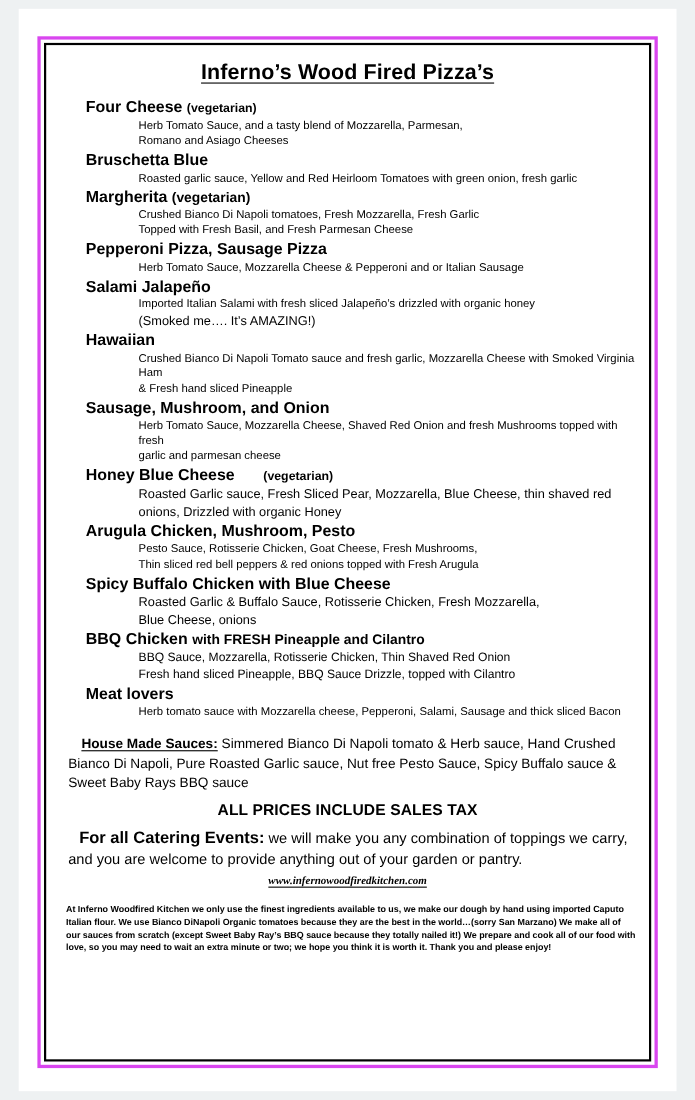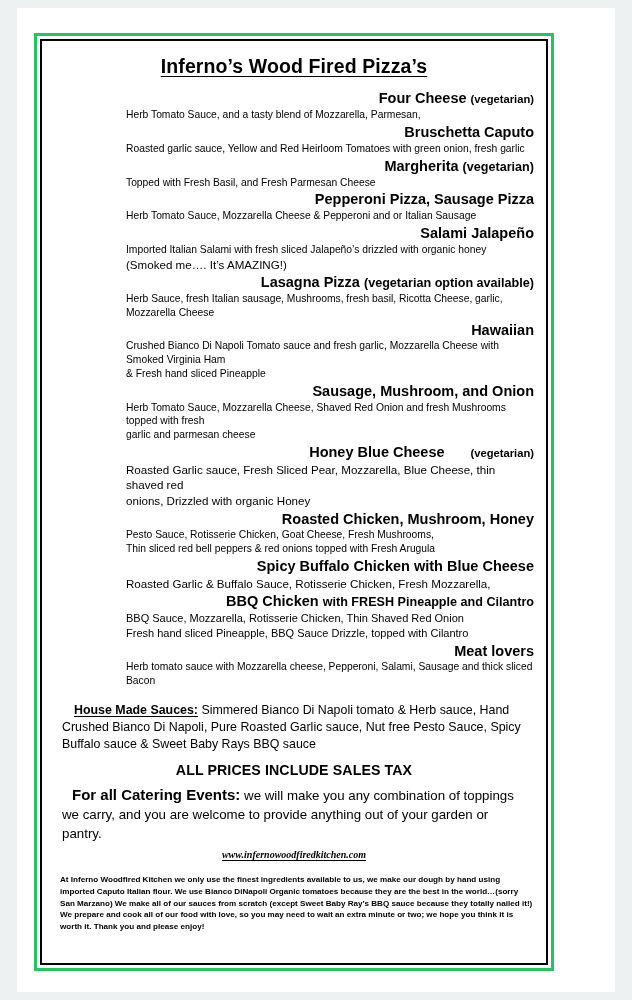--- a/index.html
+++ b/index.html
@@ -20,23 +20,23 @@
     top: 8px;
     width: 598px;
     height: 984px;
     background: #ffffff;
     box-sizing: border-box;
   }
   .frame-outer {
     position: absolute;
     left: 17px;
     top: 25px;
-    width: 520px;
+    width: 564px;
     height: 938px;
-    border: 3px solid #22c55e;
+    border: 3px solid #d946ef;
     box-sizing: border-box;
     background: #fff;
   }
   .frame-inner {
     position: absolute;
     left: 3px;
     top: 3px;
     right: 3px;
     bottom: 3px;
     border: 2px solid #000;
@@ -70,21 +70,20 @@
   }
   .item {
     margin: 0 0 1px 0;
   }
   .item-name {
     font-size: 14.5px;
     font-weight: bold;
     line-height: 1.30;
     margin-left: 24px;
     white-space: nowrap;
-    text-align: right;
   }
   .item-name .sub {
     font-size: 11.2px;
     font-weight: bold;
   }
   .item-name .sub-lg {
     font-size: 12.6px;
     font-weight: bold;
   }
   .item-name .sub-pad {
@@ -169,75 +168,74 @@
     <div class="frame-inner">
       <div class="content">
 
         <div class="menu-title"><span class="t">Inferno’s Wood Fired Pizza’s</span></div>
 
         <div class="items">
 
           <div class="item">
             <div class="item-name"><span>Four Cheese</span> <span class="sub">(vegetarian)</span></div>
             <div class="item-desc">Herb Tomato Sauce, and a tasty blend of Mozzarella, Parmesan,</div>
-          </div>
-
-          <div class="item">
-            <div class="item-name"><span>Bruschetta Caputo</span></div>
+            <div class="item-desc">Romano and Asiago Cheeses</div>
+          </div>
+
+          <div class="item">
+            <div class="item-name"><span>Bruschetta Blue</span></div>
             <div class="item-desc">Roasted garlic sauce, Yellow and Red Heirloom Tomatoes with green onion, fresh garlic</div>
           </div>
 
           <div class="item">
             <div class="item-name"><span>Margherita</span> <span class="sub-lg">(vegetarian)</span></div>
+            <div class="item-desc">Crushed Bianco Di Napoli tomatoes, Fresh Mozzarella, Fresh Garlic</div>
             <div class="item-desc">Topped with Fresh Basil, and Fresh Parmesan Cheese</div>
           </div>
 
           <div class="item">
             <div class="item-name"><span>Pepperoni Pizza, Sausage Pizza</span></div>
             <div class="item-desc">Herb Tomato Sauce, Mozzarella Cheese &amp; Pepperoni and or Italian Sausage</div>
           </div>
 
           <div class="item">
             <div class="item-name"><span>Salami Jalapeño</span></div>
             <div class="item-desc">Imported Italian Salami with fresh sliced Jalapeño’s drizzled with organic honey</div>
             <div class="item-desc note">(Smoked me…. It’s AMAZING!)</div>
           </div>
 
-          <div class="item">
-            <div class="item-name"><span>Lasagna Pizza</span> <span class="sub-lg">(vegetarian option available)</span></div>
-            <div class="item-desc">Herb Sauce, fresh Italian sausage, Mushrooms, fresh basil, Ricotta Cheese, garlic, Mozzarella Cheese</div>
-          </div>
 
           <div class="item">
             <div class="item-name"><span>Hawaiian</span></div>
             <div class="item-desc">Crushed Bianco Di Napoli Tomato sauce and fresh garlic,  Mozzarella Cheese with Smoked Virginia Ham</div>
             <div class="item-desc">&amp; Fresh hand sliced Pineapple</div>
           </div>
 
           <div class="item">
             <div class="item-name"><span>Sausage, Mushroom, and Onion</span></div>
             <div class="item-desc">Herb Tomato Sauce, Mozzarella Cheese, Shaved Red Onion and fresh Mushrooms topped with fresh</div>
             <div class="item-desc">garlic and parmesan cheese</div>
           </div>
 
           <div class="item">
             <div class="item-name"><span>Honey Blue Cheese</span><span class="sub-pad">(vegetarian)</span></div>
             <div class="item-desc big">Roasted Garlic sauce, Fresh Sliced Pear, Mozzarella, Blue Cheese, thin shaved red</div>
             <div class="item-desc big">onions, Drizzled with organic Honey</div>
           </div>
 
           <div class="item">
-            <div class="item-name"><span>Roasted Chicken, Mushroom, Honey</span></div>
+            <div class="item-name"><span>Arugula Chicken, Mushroom, Pesto</span></div>
             <div class="item-desc">Pesto Sauce, Rotisserie Chicken, Goat Cheese, Fresh Mushrooms,</div>
             <div class="item-desc">Thin sliced red bell peppers &amp; red onions topped with Fresh Arugula</div>
           </div>
 
           <div class="item">
             <div class="item-name"><span>Spicy Buffalo Chicken with Blue Cheese</span></div>
             <div class="item-desc big">Roasted Garlic &amp; Buffalo Sauce, Rotisserie Chicken, Fresh Mozzarella,</div>
+            <div class="item-desc big">Blue Cheese, onions</div>
           </div>
 
           <div class="item">
             <div class="item-name"><span>BBQ Chicken</span> <span class="sub-lg">with FRESH Pineapple and Cilantro</span></div>
             <div class="item-desc mid">BBQ Sauce, Mozzarella, Rotisserie Chicken, Thin Shaved Red Onion</div>
             <div class="item-desc mid">Fresh hand sliced Pineapple, BBQ Sauce Drizzle, topped with Cilantro</div>
           </div>
 
           <div class="item">
             <div class="item-name"><span>Meat lovers</span></div>

